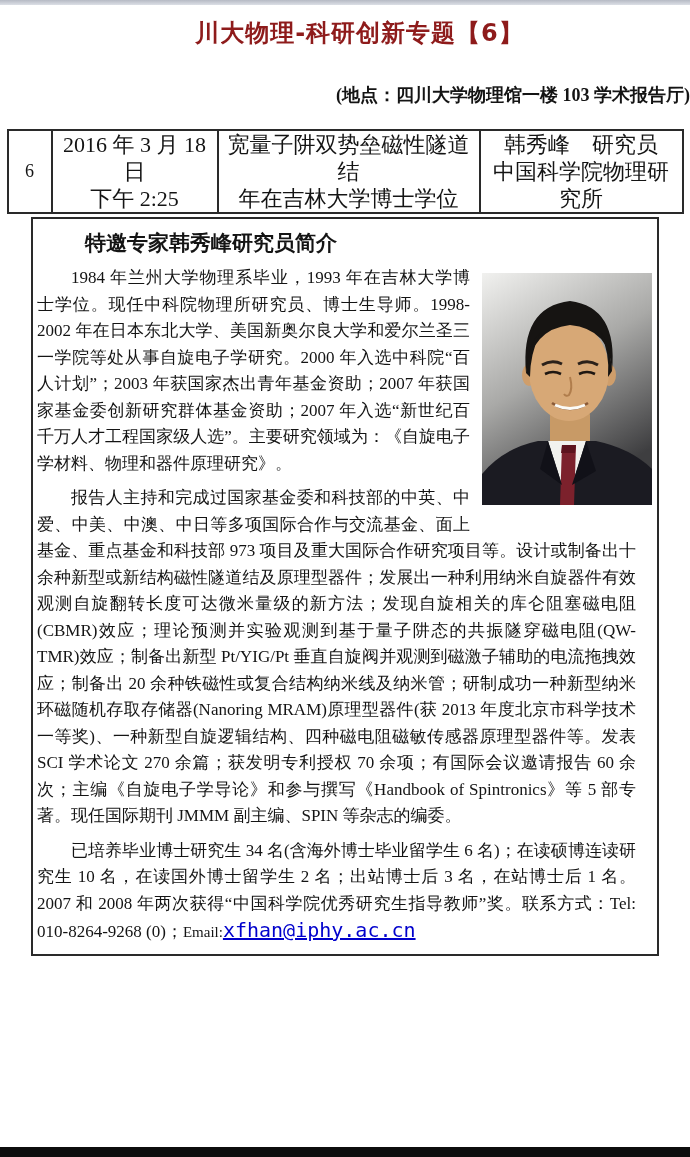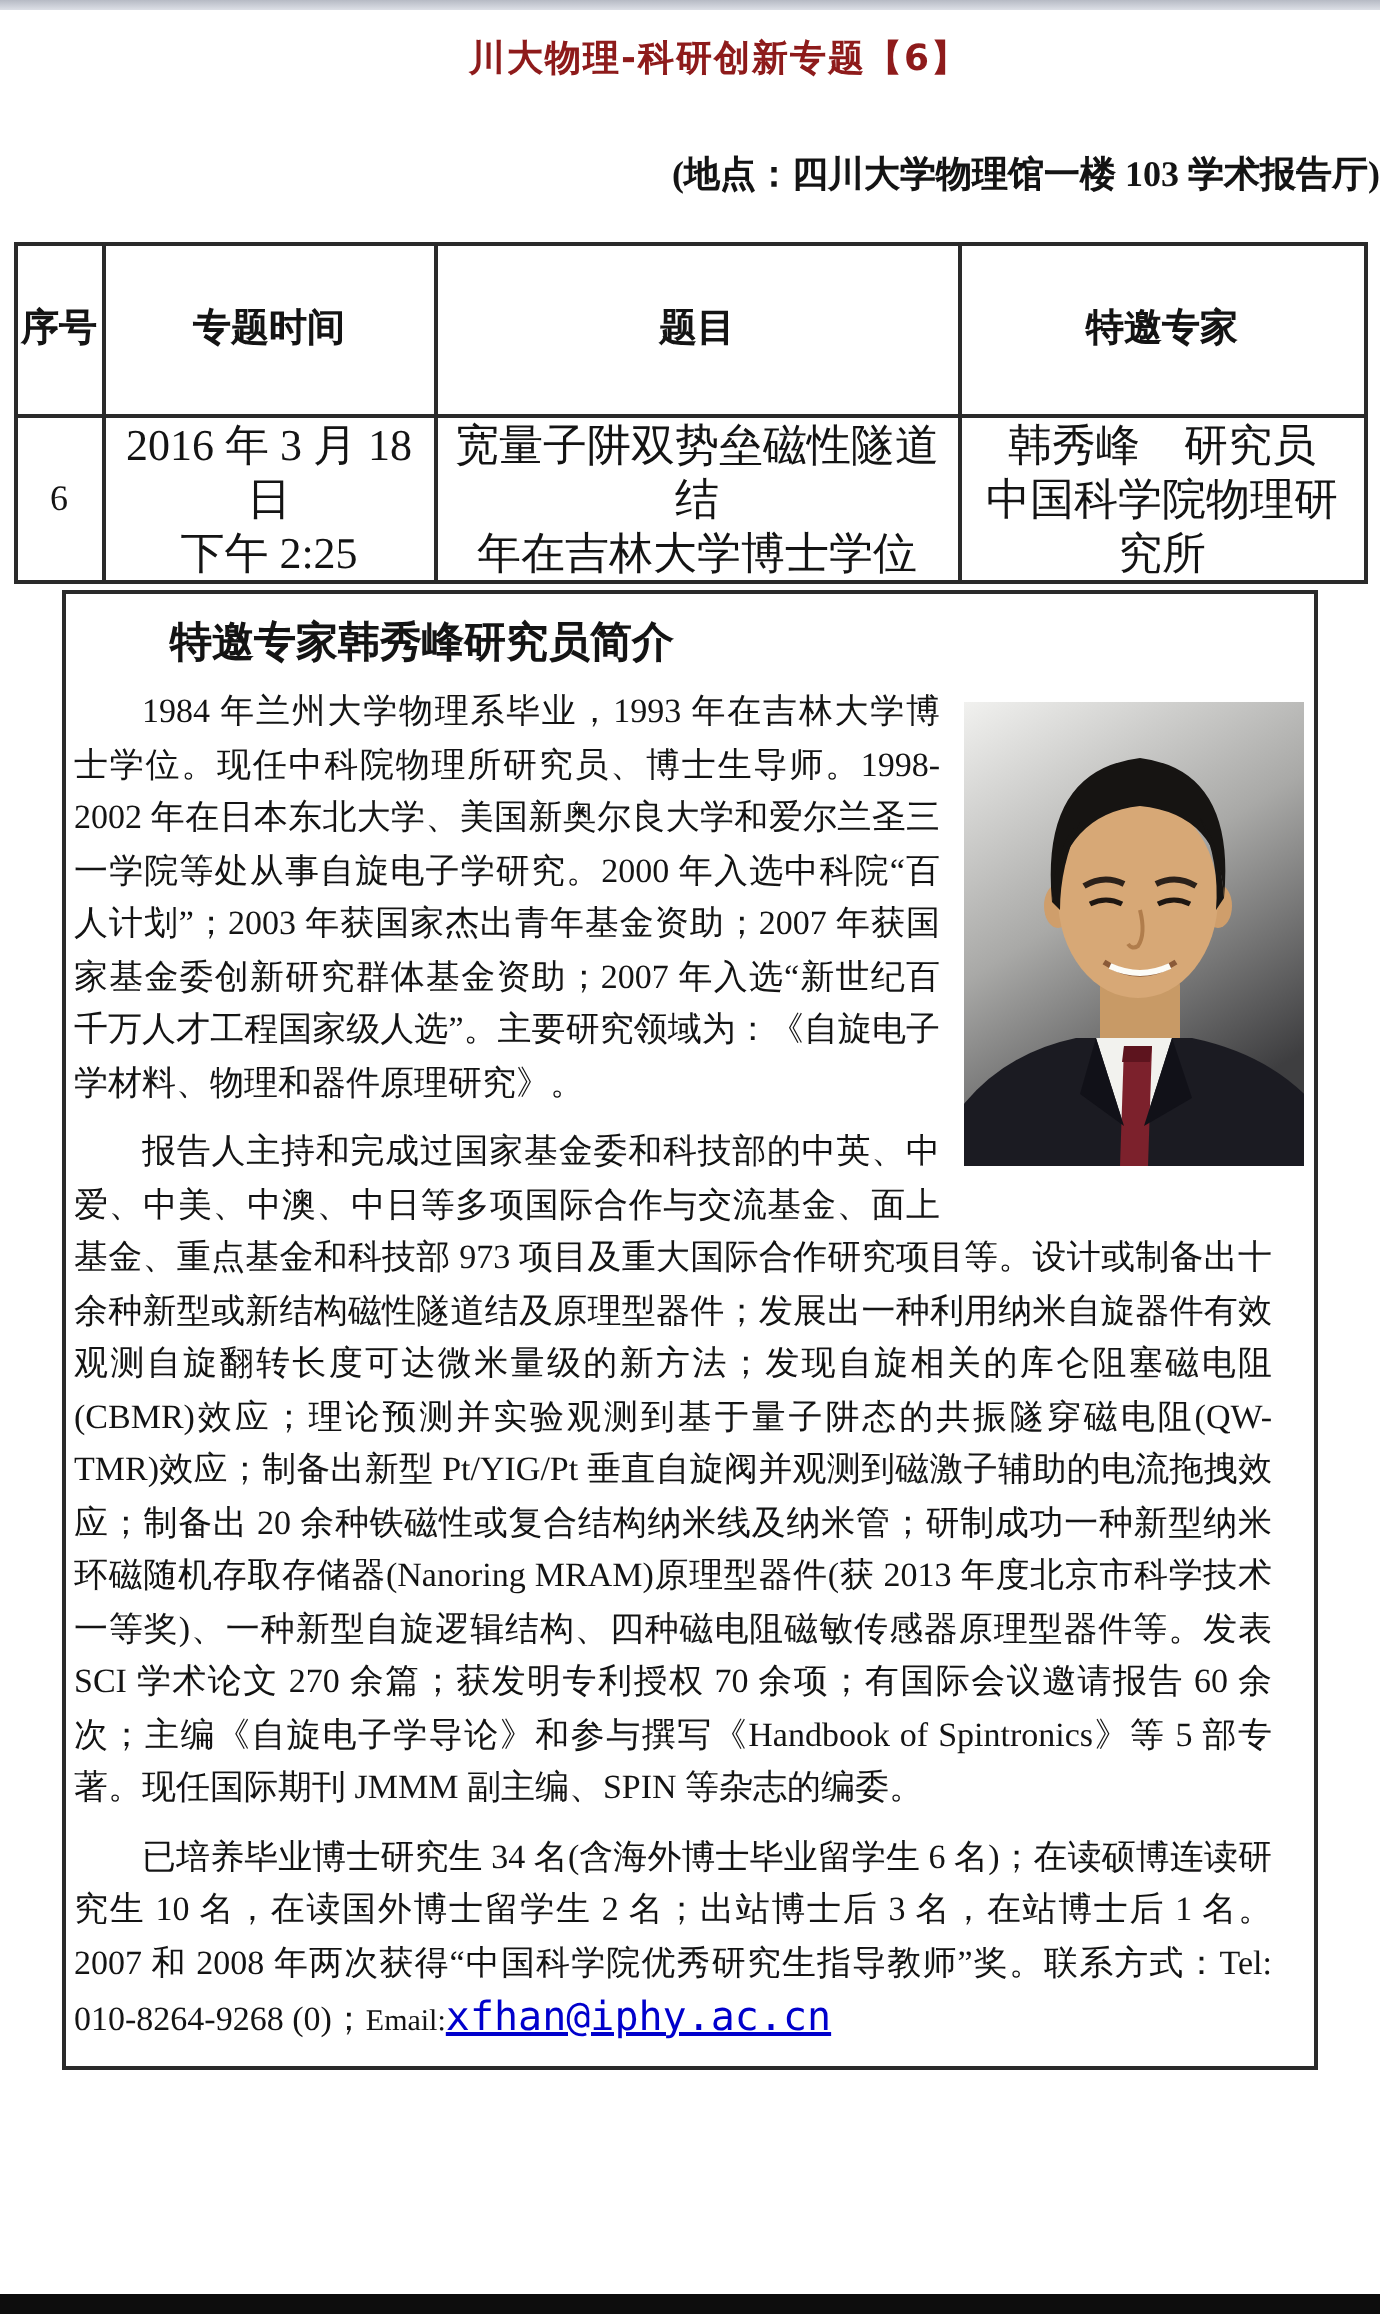--- a/index.html
+++ b/index.html
@@ -14,21 +14,21 @@
   }
   .top-strip{
     height:5px;width:100%;
     background:linear-gradient(#b6bac4,#dcdfe6);
   }
   .doc-title{
     margin-top:12px;
     text-align:center;
     font-family:"DejaVu Sans","Liberation Sans",sans-serif;
     font-weight:bold;
-    font-size:18px;
+    font-size:24px;
     letter-spacing:1px;
     padding-left:29px;
   }
   .location-line{
     margin-top:34px;
     text-align:right;
     font-weight:bold;
     font-size:18px;
   }
   table.schedule{
@@ -112,26 +112,20 @@
   <div class="location-line">(地点：四川大学物理馆一楼 103 学术报告厅)</div>
 
   <table class="schedule">
     <colgroup>
       <col style="width:44px">
       <col style="width:166px">
       <col style="width:262px">
       <col style="width:203px">
     </colgroup>
     <tbody>
-        <tr>
-      <th>序号</th>
-      <th>专题时间</th>
-      <th>题目</th>
-      <th>特邀专家</th>
-    </tr>
     <tr>
       <td class="idx">6</td>
       <td>
         <div>2016 年 3 月 18 日</div>
         <div>下午 2:25</div>
       </td>
       <td>
         <div>宽量子阱双势垒磁性隧道结</div>
         <div>年在吉林大学博士学位</div>
       </td>

